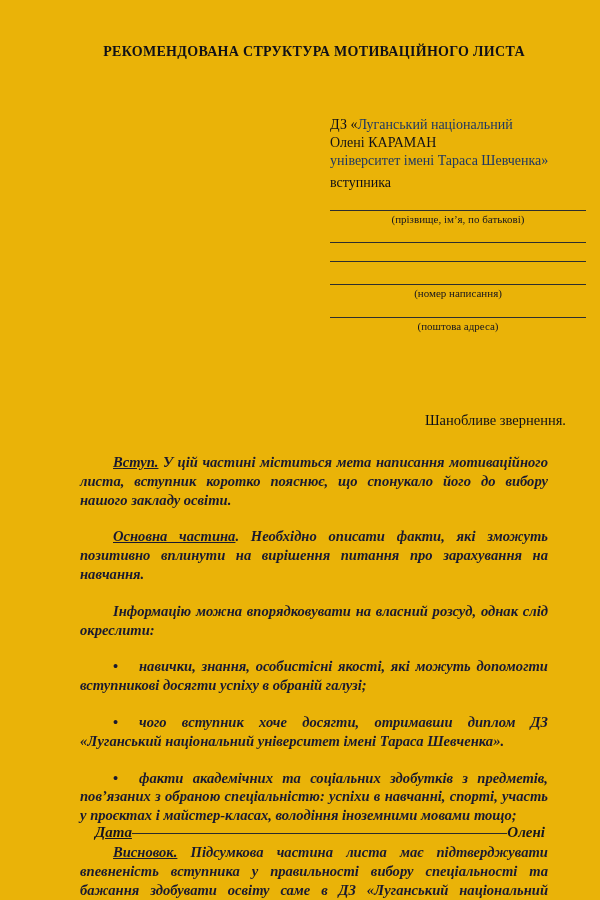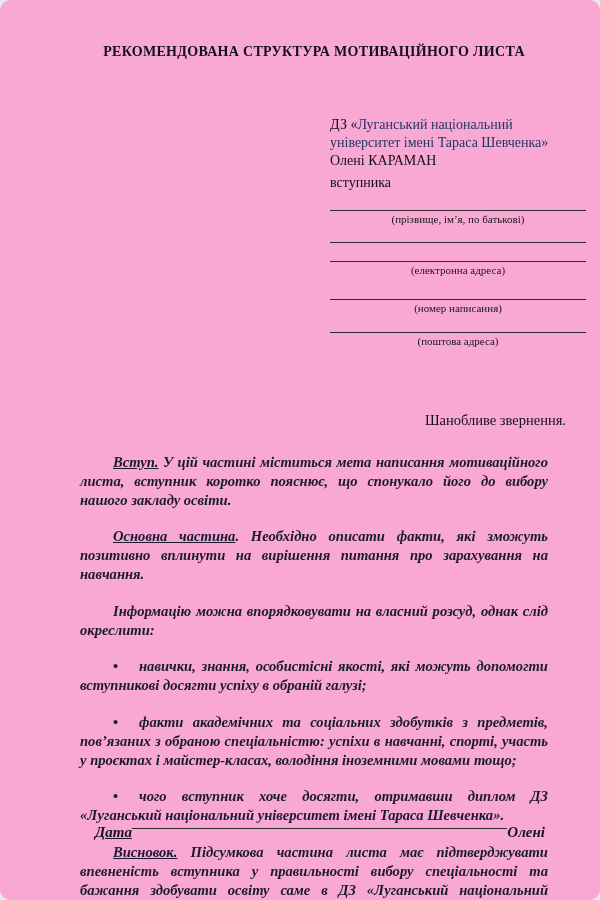--- a/index.html
+++ b/index.html
@@ -1,24 +1,23 @@
 <!DOCTYPE html>
 <html lang="uk" style="--navy: #1f3864;"><head>
 <meta charset="utf-8">
 <style>
   html,body { margin:0; padding:0; background:#e8e8e8; }
   .page {
     position: relative;
     width: 600px; height: 900px;
     margin: 0 auto;
-    background: #f9a8d4;
+    background: #eab308;
     font-family: "Liberation Serif", "DejaVu Serif", serif;
     color: #14141f;
     overflow: hidden;
-    border-radius: 11px;
   }
   .doc-title {
     position: absolute; top: 44px; left: 62px; right: 34px;
     text-align: center;
     font-size: 14px; font-weight: 700; letter-spacing: .3px;
     color: #101018;
   }
   
   .right-col {
     position: absolute; left: 330px; top: 116px; width: 256px;
@@ -48,69 +47,68 @@
     font-size: 14.6px; line-height: 18.8px;
     font-style: italic; font-weight: 700;
     text-align: justify; text-indent: 33px;
     color: #191930;
   }
   .lead { text-decoration: underline; }
   .bullet { display: inline-block; width: 26px; text-indent: 0; font-style: normal; }
   
   .footer-row {
     position: absolute; left: 95px; right: 55px; top: 824px;
-    display: flex; align-items: flex-start;
+    display: flex; align-items: center;
     font-size: 15px; font-style: italic; font-weight: 700;
     color: #15151f;
   }
   .footer-label-date { text-decoration: underline; }
   .fill-line { flex: 1; height: 4px; border-bottom: 1.5px solid #2b2b2b; margin-bottom: 3px; }
 </style>
 </head>
 <body>
 
 <div class="page">
 
   <div class="doc-title">РЕКОМЕНДОВАНА СТРУКТУРА МОТИВАЦІЙНОГО ЛИСТА</div>
 
   <div class="right-col">
     <div><span>ДЗ «</span><span class="navy">Луганський національний</span></div>
+    <div>Олені КАРАМАН</div>
     <div><span class="navy">університет імені Тараса Шевченка»</span></div>
-    <div>Олені КАРАМАН</div>
     <div class="applicant">вступника</div>
 
     <div class="fline m18"></div>
     <div class="fcap">(прізвище, ім’я, по батькові)</div>
 
     <div class="fline m16"></div>
 
     <div class="fline m18"></div>
-    <div class="fcap">(електронна адреса)</div>
 
     <div class="fline m22"></div>
     <div class="fcap">(номер написання)</div>
 
     <div class="fline m17"></div>
     <div class="fcap">(поштова адреса)</div>
   </div>
 
   <div class="body-block">
     <p class="salutation">Шанобливе звернення.</p>
 
     <p class="para"><span class="lead">Вступ.</span><span> У цій частині міститься мета написання мотиваційного листа, вступник коротко пояснює, що спонукало його до вибору нашого закладу освіти.</span></p>
 
     <p class="para"><span class="lead">Основна частина</span><span>. Необхідно описати факти, які зможуть позитивно вплинути на вирішення питання про зарахування на навчання.</span></p>
 
     <p class="para">Інформацію можна впорядковувати на власний розсуд, однак слід окреслити:</p>
 
     <p class="para"><span class="bullet">•</span><span>навички, знання, особистісні якості, які можуть допомогти вступникові досягти успіху в обраній галузі;</span></p>
 
+    <p class="para"><span class="bullet">•</span><span>чого вступник хоче досягти, отримавши диплом ДЗ «Луганський національний університет імені Тараса Шевченка».</span></p>
+
     <p class="para"><span class="bullet">•</span><span>факти академічних та соціальних здобутків з предметів, пов’язаних з обраною спеціальністю: успіхи в навчанні, спорті, участь у проєктах і майстер-класах, володіння іноземними мовами тощо;</span></p>
-
-    <p class="para"><span class="bullet">•</span><span>чого вступник хоче досягти, отримавши диплом ДЗ «Луганський національний університет імені Тараса Шевченка».</span></p>
 
     <p class="para"><span class="lead">Висновок.</span><span> Підсумкова частина листа має підтверджувати впевненість вступника у правильності вибору спеціальності та бажання здобувати освіту саме в ДЗ «Луганський національний університет імені Тараса Шевченка».</span></p>
   </div>
 
   <div class="footer-row">
     <span class="footer-label-date">Дата</span>
     <span class="fill-line"></span>
     <span>Олені</span>
   </div>
 

